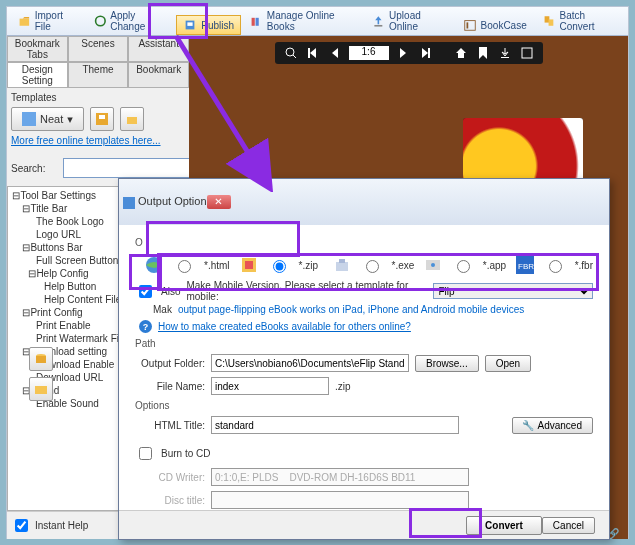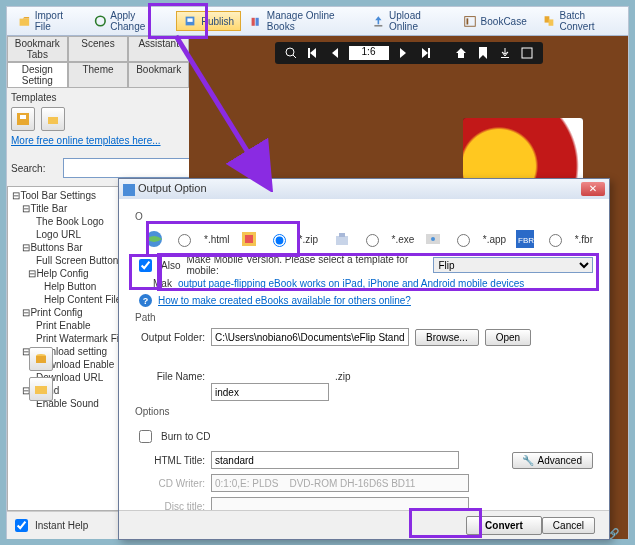--- a/index.html
+++ b/index.html
@@ -1,17 +1,17 @@
 <!DOCTYPE html>
 <html><head>
 <meta charset="utf-8">
 <style>
 html,body{margin:0;padding:0;font-family:"Segoe UI",Tahoma,Arial,sans-serif;font-size:11px;color:#333;background:#8FB8C9;width:635px;height:545px;overflow:hidden;position:relative}
 .app{position:absolute;left:6px;top:6px;right:6px;bottom:6px;background:#F0F0F0;border:1px solid #B8C4D4}
-.toolbar{height:28px;background:linear-gradient(#F8FBFF,#E4ECF7);border-bottom:1px solid #A8B8D0;display:flex;align-items:center;padding:0 4px;gap:2px}
+.toolbar{height:28px;background:linear-gradient(#F8FBFF,#E4ECF7);border-bottom:1px solid #A8B8D0;display:flex;align-items:flex-end;padding:0 4px;gap:2px}
 .tbtn{display:flex;align-items:center;gap:4px;padding:2px 6px;font-size:10px;cursor:pointer;border:1px solid transparent;color:#2B4C7A}
 .tbtn svg{width:14px;height:14px}
 .tbtn.sel{background:linear-gradient(#FFF0C0,#FFD870);border:1px solid #E0A830}
 .midrow{display:flex;height:calc(100% - 28px)}
 .leftcol{width:182px;background:#F0F0F0;display:flex;flex-direction:column;font-size:10px}
 .tabs{display:flex;flex-wrap:wrap}
 .tabs div{border:1px solid #B0B0B0;background:#E8E8E8;padding:1px 4px;font-size:10px;flex:1;text-align:center}
 .tabs .act{background:#fff}
 .panel{padding:4px}
 .neat{display:flex;align-items:center;gap:6px;margin:4px 0}
@@ -24,21 +24,21 @@
 .tree .hdr{padding:1px 2px}
 .tree .ch{padding:1px 2px 1px 26px}
 .bottom-check{padding:4px;border-top:1px solid #ccc;background:#F0F0F0;display:flex;align-items:center;gap:4px}
 .previewarea{flex:1;background:#7A421C;position:relative}
 .viewbar{position:absolute;top:6px;left:50%;transform:translateX(-50%);display:flex;align-items:center;gap:6px;background:#1A1A1A;border-radius:3px;padding:3px 8px;color:#fff;font-size:10px}
 .vb{width:16px;height:16px;display:flex;align-items:center;justify-content:center}
 .vb svg{fill:#fff}
 .vb-page{background:#fff;color:#000;width:40px;height:14px;text-align:center}
 .footer{position:absolute;bottom:0;right:8px;color:#fff;font-size:10px}
 .dialog{position:absolute;left:118px;top:178px;width:490px;height:360px;background:#fff;border:1px solid #6A7A99;box-shadow:3px 3px 8px rgba(0,0,0,0.3);display:flex;flex-direction:column}
-.dlg-title{height:20px;background:linear-gradient(#F0F5FB,#D8E2F0);display:flex;align-items:center;justify-content:space-between;padding:0 4px;font-size:11px;color:#333}
+.dlg-title{height:20px;background:linear-gradient(#F0F5FB,#D8E2F0);display:flex;align-items:center;justify-content:flex-start;padding:13px 4px;font-size:11px;color:#333}
 .dlg-x{width:24px;height:14px;background:linear-gradient(#E88,#C44);color:#fff;text-align:center;line-height:13px;font-size:10px;border-radius:2px}
 .dlg-tabs{height:18px;background:#F0F0F0;border-bottom:1px solid #ccc;display:flex;align-items:flex-end;padding:0 4px}
 .dlg-tab{background:#fff;border:1px solid #ccc;border-bottom:none;padding:1px 8px;font-size:10px}
 .dlg-body{flex:1;padding:8px 16px 4px;font-size:10px;color:#333;overflow:hidden}
 .fmt-row{display:flex;align-items:center;gap:4px;margin:8px 0 6px 10px}
 .fmt{display:flex;align-items:center;gap:10px}
 .fmt svg{width:18px;height:18px}
 .row{display:flex;align-items:center;gap:6px;margin:5px 0}
 .lbl{width:70px;text-align:right}
 .txtin{border:1px solid #999;height:16px;padding:0 3px;font-size:10px}
@@ -118,20 +118,23 @@
         <div>Assistant</div>
       </div>
       <div class="tabs">
         <div class="act">Design Setting</div>
         <div>Theme</div>
         <div>Bookmark</div>
       </div>
       <div class="panel">
         <div>Templates</div>
         <div class="neat">
+          <div class="neat-btn"><svg width="14" height="14">
+                <rect width="14" height="14" fill="#6AA6E8"></rect>
+              </svg><span>Neat</span> ▾</div>
           <div class="sqbtn">
               <svg width="12" height="12">
                 <rect width="12" height="12" fill="#E8A830"></rect>
                 <rect x="3" y="2" width="6" height="4" fill="#fff"></rect>
               </svg>
             </div>
           <div class="sqbtn">
               <svg width="12" height="12">
                 <rect x="1" y="4" width="10" height="7" fill="#F5C452"></rect>
               </svg>
@@ -322,35 +325,35 @@
 
     <div class="sectlbl">Path</div>
     <div class="row">
         <span class="lbl">Output Folder:</span>
         <input class="txtin" style="width: 190px;" value="C:\Users\nobiano6\Documents\eFlip Standard\">
         <button class="btn">Browse...</button>
         <button class="btn">Open</button>
       </div>
     <div class="row">
         <span class="lbl">File Name:</span>
-        <input class="txtin" style="width: 110px; margin-top: 32px;" value="index">
+        <input class="txtin" style="width: 110px;" value="index">
         <span>.zip</span>
       </div>
 
     <div class="sectlbl">Options</div>
-    <div class="row" style="margin-top:10px">
-        <input type="checkbox" style="">
-        <span>Burn to CD</span>
-      </div>
-
     <div class="row">
         <span class="lbl">HTML Title:</span>
         <input class="txtin" style="width: 240px;" value="standard">
         <div style="flex:1"></div>
         <button class="btn">🔧 <span>Advanced</span></button>
+      </div>
+
+    <div class="row" style="margin-top:10px">
+        <input type="checkbox" style="">
+        <span>Burn to CD</span>
       </div>
     <div class="row" style="color:#aaa">
         <span class="lbl">CD Writer:</span>
         <input class="txtin" style="width: 250px; color: rgb(170, 170, 170);" disabled="" value="0:1:0,E: PLDS    DVD-ROM DH-16D6S BD11">
       </div>
     <div class="row" style="color:#aaa">
         <span class="lbl">Disc title:</span>
         <input class="txtin" style="width: 250px;" disabled="">
       </div>
   </div>

